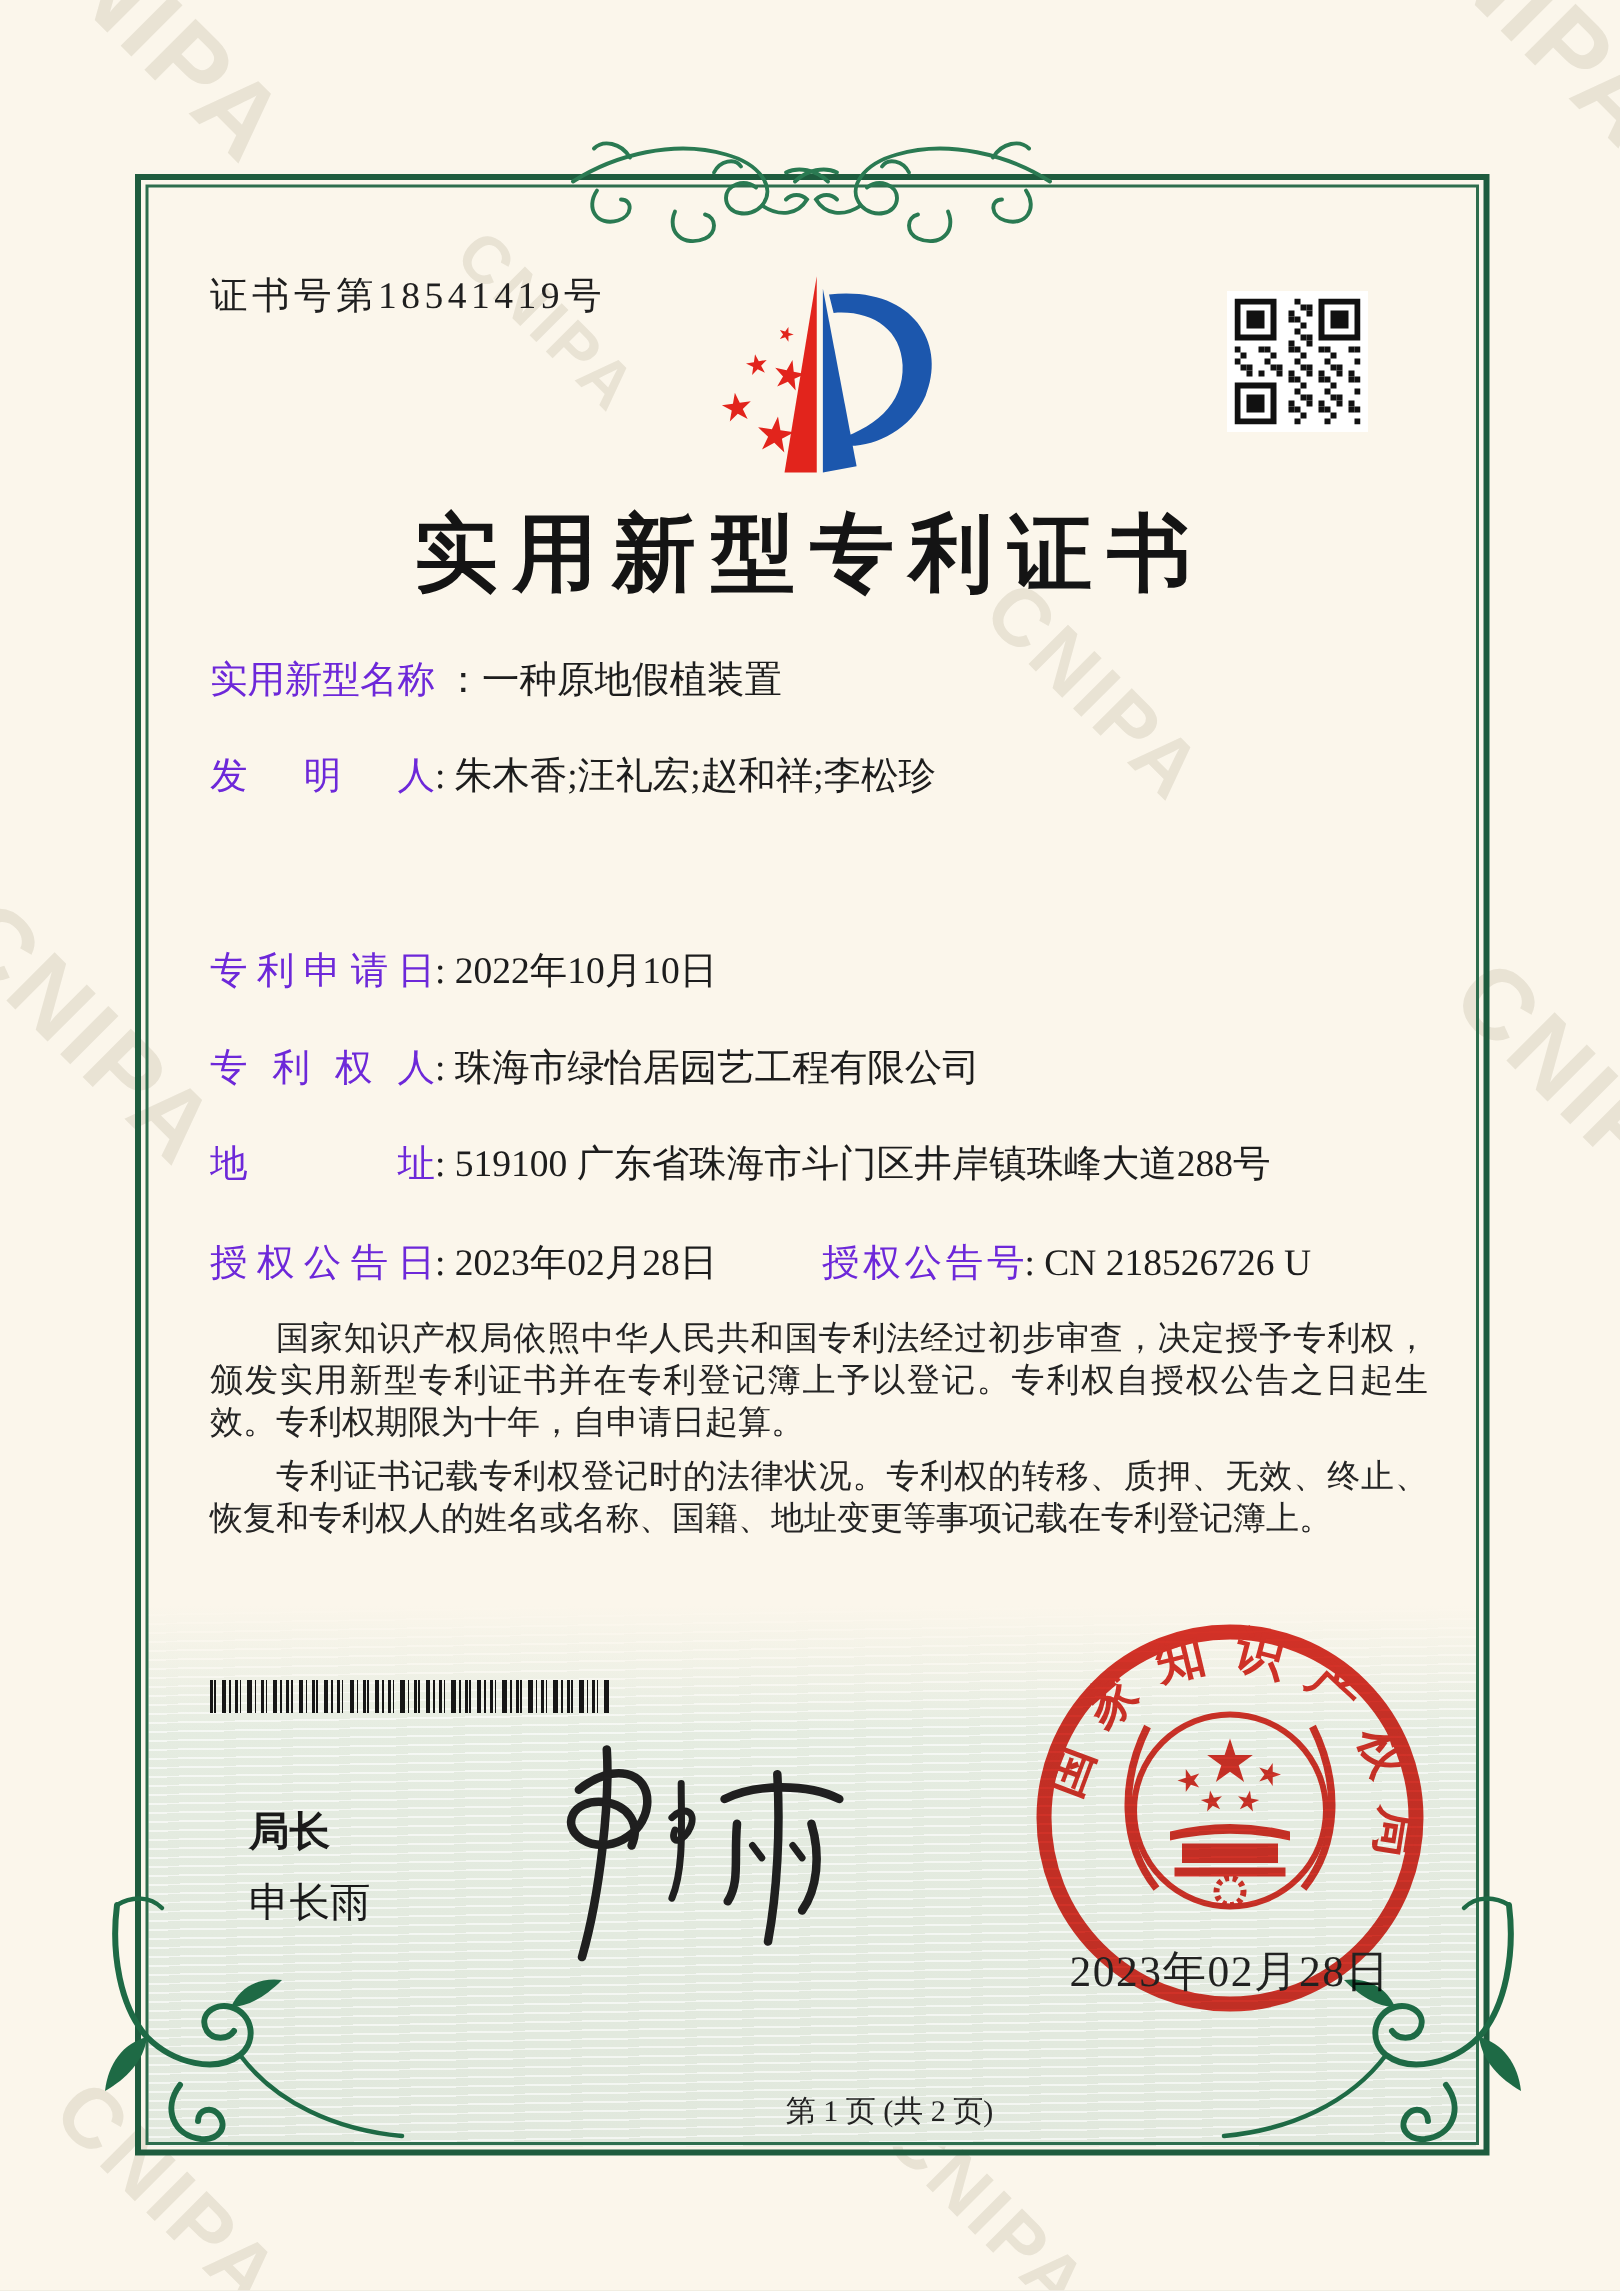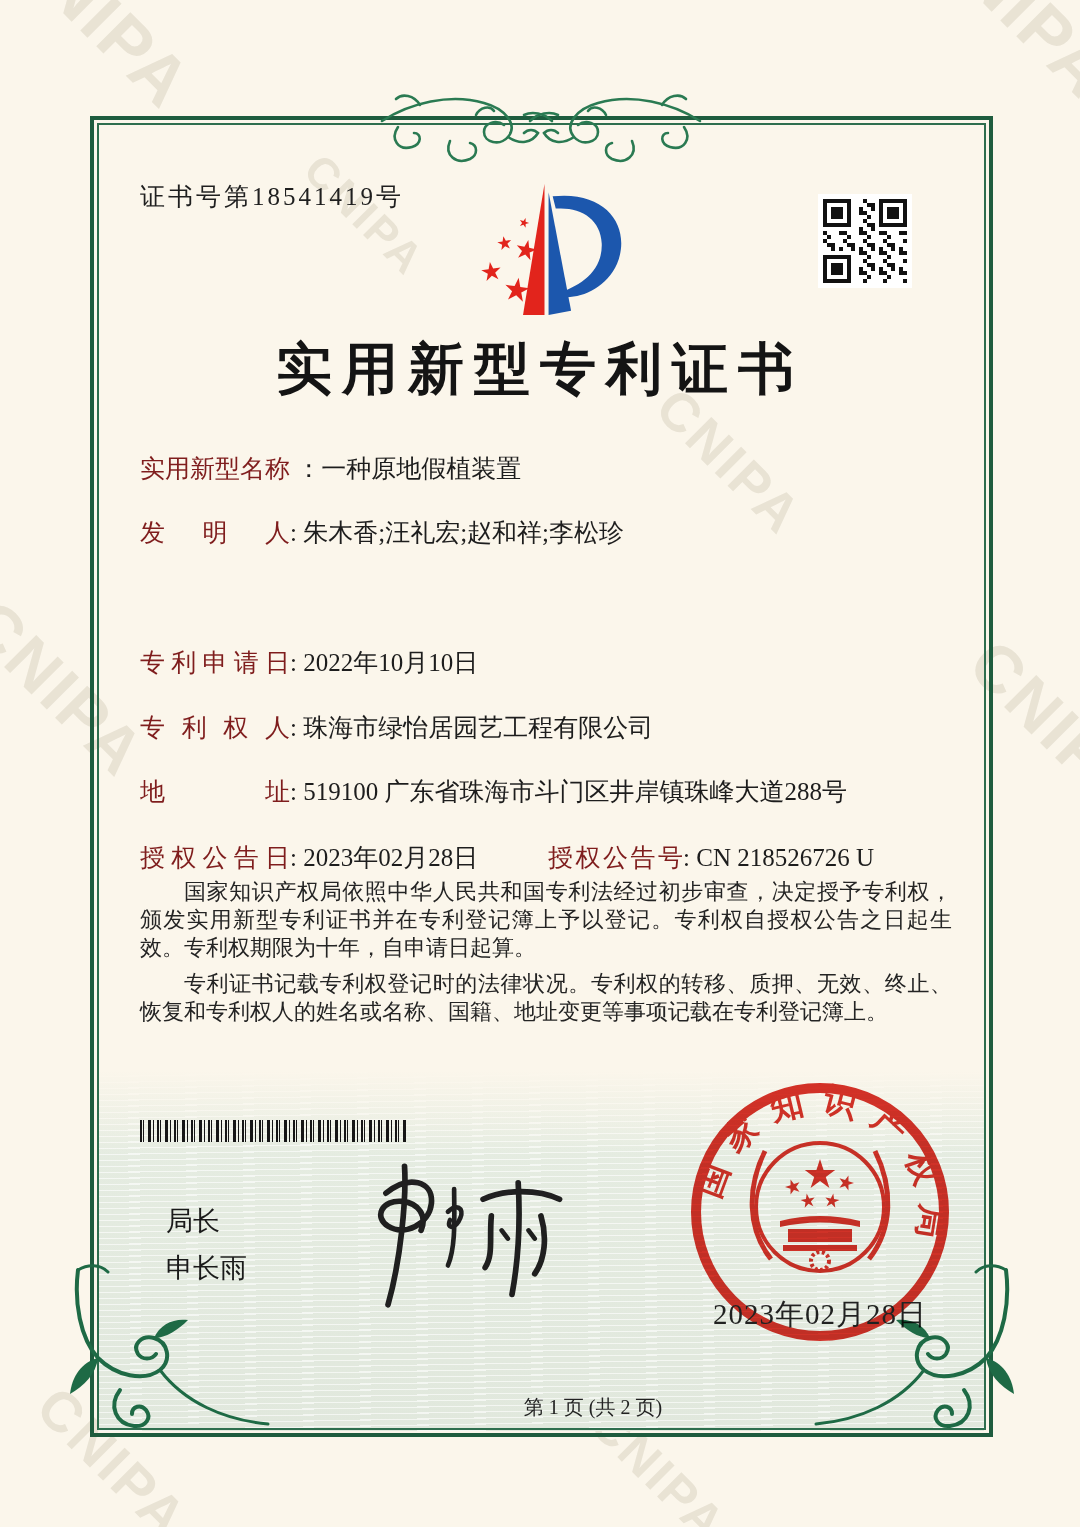--- a/index.html
+++ b/index.html
@@ -22,31 +22,31 @@
         linear-gradient(#e6ede2,#e1e8dd);}
   .ornament{position:absolute;z-index:4;pointer-events:none;}
   
   .certno{position:absolute;left:140px;top:180px;font-size:25px;letter-spacing:3px;z-index:5;}
   .logo{position:absolute;left:455px;top:180px;width:180px;height:138px;z-index:5;}
   .qrbox{position:absolute;left:818px;top:194px;width:94px;height:94px;background:#fff;z-index:5;
       display:flex;align-items:center;justify-content:center;}
   .title{position:absolute;left:0;top:332px;width:100%;text-align:center;
       font-size:56px;font-weight:700;letter-spacing:10px;color:#141414;z-index:5;}
   .frow{position:absolute;left:140px;font-size:25px;z-index:5;white-space:nowrap;}
-  .flabel{display:inline-block;width:150px;text-align:justify;text-align-last:justify;color:#7f1d1d;margin-top:16px;}
+  .flabel{display:inline-block;width:150px;text-align:justify;text-align-last:justify;color:#6d28d9;}
   .fsep{display:inline;}
   .fvalue{color:#1d1d1d;}
   .para{position:absolute;left:140px;width:812px;font-size:22px;line-height:28px;
       text-indent:2em;z-index:5;color:#242424;text-align:justify;}
   .barcode{position:absolute;left:140px;top:1120px;width:268px;height:22px;z-index:5;
       background:repeating-linear-gradient(90deg,#161616 0 2px,transparent 2px 3px,
         #161616 3px 4px,transparent 4px 8px,#161616 8px 11px,transparent 11px 13px,
         #161616 13px 14px,transparent 14px 17px);}
   .director-title{position:absolute;left:166px;top:1203px;font-size:27px;z-index:5;
-      font-family:"Liberation Sans","DejaVu Sans",sans-serif;font-weight:400;color:#1a1a1a;}
+      font-family:"Liberation Sans","DejaVu Sans",sans-serif;font-weight:700;color:#1a1a1a;}
   .director-name{position:absolute;left:166px;top:1250px;font-size:27px;z-index:5;
       font-family:"Liberation Sans","DejaVu Sans",sans-serif;font-weight:400;color:#1a1a1a;}
   .signature{position:absolute;left:325px;top:1158px;width:250px;height:155px;z-index:5;}
   .seal{position:absolute;left:685px;top:1077px;width:270px;height:270px;z-index:6;
       mix-blend-mode:multiply;opacity:.95;}
   .seal-date{position:absolute;left:0;top:218px;width:100%;text-align:center;
       font-size:29px;letter-spacing:1px;color:#181818;z-index:7;}
   .pagefoot{position:absolute;left:90px;top:1394px;width:1006px;text-align:center;
       font-size:20px;z-index:5;color:#222;}
   .contnote{position:absolute;left:0;top:1542px;width:100%;text-align:center;

